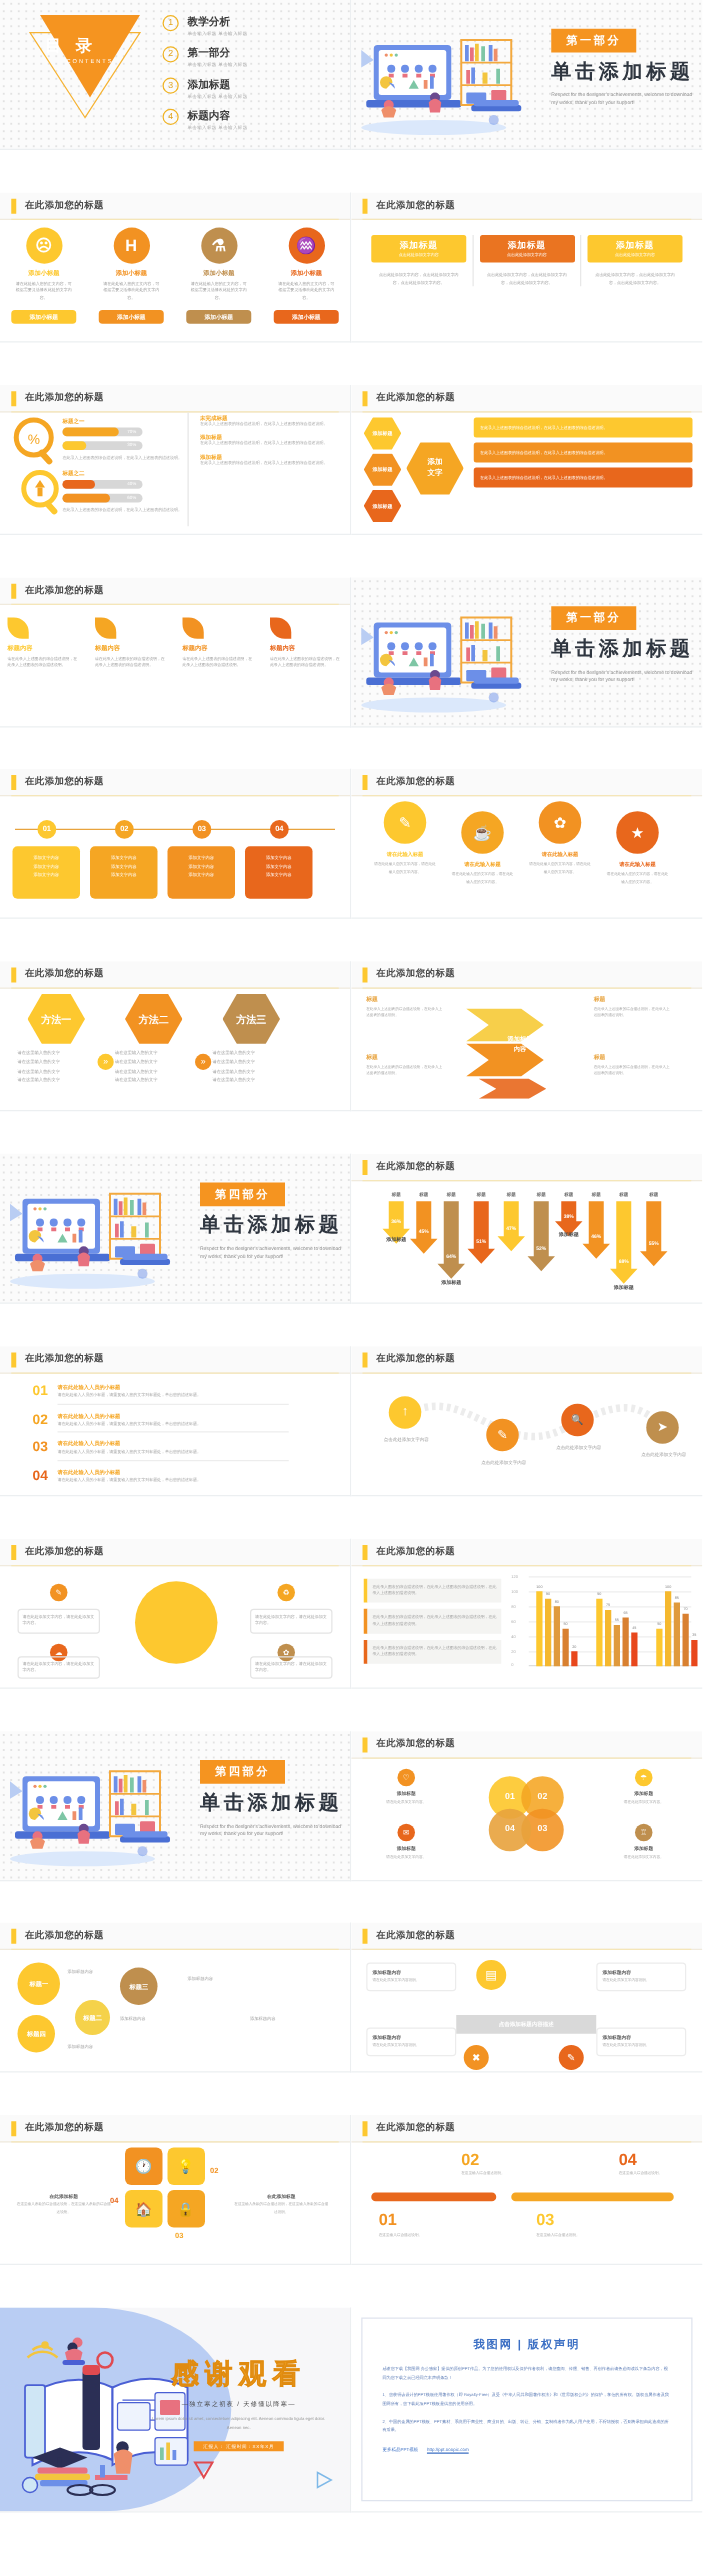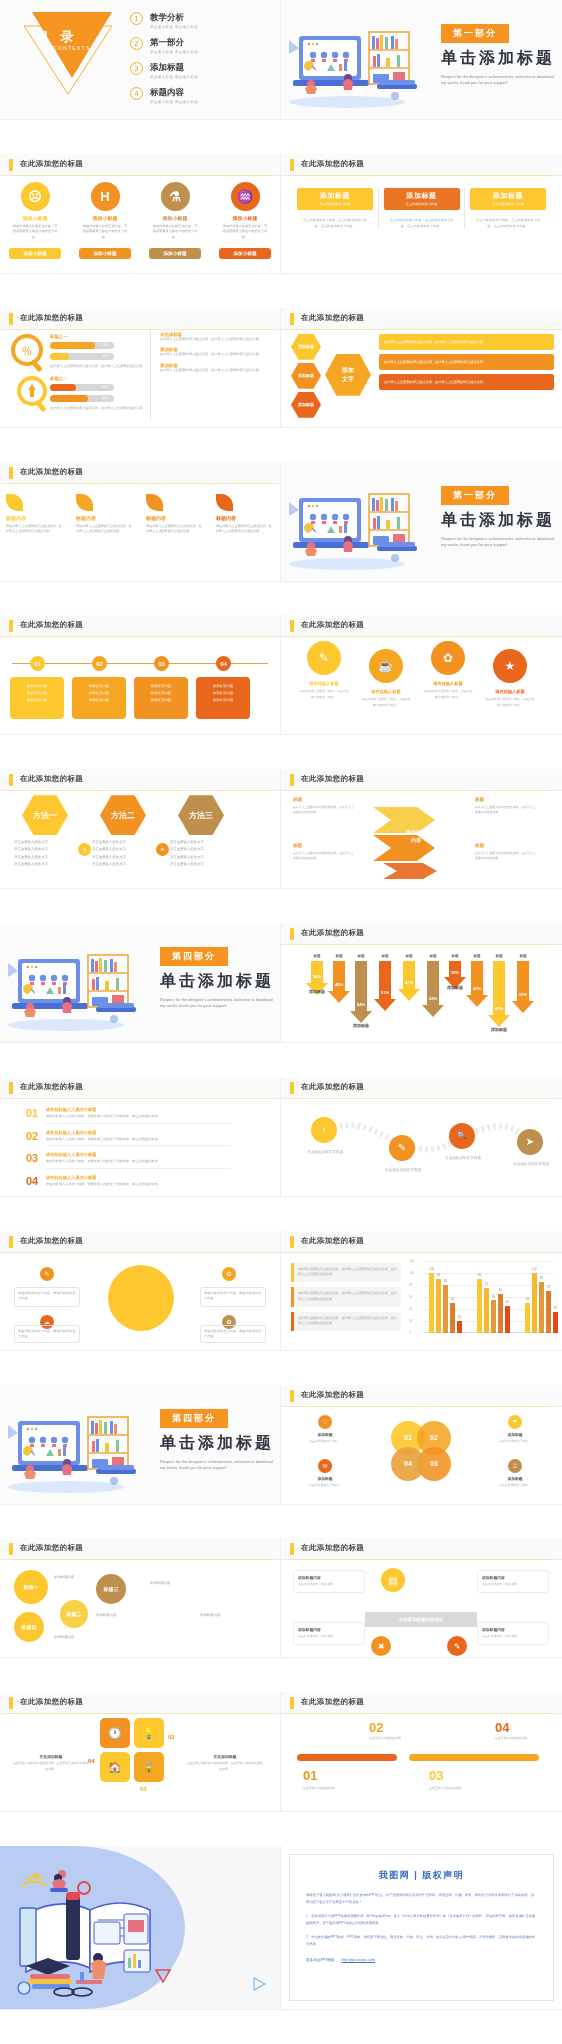--- a/index.html
+++ b/index.html
@@ -1195,20 +1195,26 @@
           <circle cx="8" cy="0" r="5" fill="#2b2f55"></circle>
           <path d="M1 5 q8 -7 15 0 l-2 16 h-11z" fill="#ef8f6a"></path>
         </g>
       <rect x="70" y="118" width="26" height="4" fill="#e8717f"></rect>
         <rect x="74" y="110" width="4" height="10" fill="#6c8fe8"></rect>
       <ellipse cx="58" cy="130" rx="10" ry="4" fill="none" stroke="#2b2f55" stroke-width="1.6"></ellipse>
       <ellipse cx="76" cy="130" rx="10" ry="4" fill="none" stroke="#2b2f55" stroke-width="1.6"></ellipse>
       <circle cx="18" cy="126" r="6" fill="#cfe6f5" stroke="#4a5fd4" stroke-width="1.2"></circle>
       <path d="M150 108l14 0-7 12z" fill="none" stroke="#e04a50" stroke-width="1.6"></path>
     </svg>
+    <div class="thx">
+      <div class="big">感谢观看</div>
+      <div class="sub">—独立寒之初夜 / 天修懂以降寒—</div>
+      <div class="en">Lorem ipsum dolor sit amet, consectetuer adipiscing elit. Aenean commodo ligula eget dolor. Aenean nec.</div>
+      <div class="tag">汇报人：        汇报时间：XX年X月</div>
+    </div>
     <svg style="position:absolute;right:12px;bottom:16px" width="18" height="18" viewBox="0 0 18 18">
       <polygon points="4,3 15,9 4,15" fill="none" stroke="#7fb9e8" stroke-width="1.2"></polygon>
     </svg>
   </div>
 
   <div class="slide tall">
     <div class="cp">
       <h1>我图网 | 版权声明</h1>
       <p>感谢您下载【我图网 办公独家】提供的原创PPT作品。为了您的使用权以及保护作者权利，请您查阅、传播、销售、再创作者前请务必阅读以下条款内容，视同为您下载之前已经同意本声明条款！</p>
       <p>1、您获得该设计的PPT模板使用著作权（即 Royalty-Free）及受《中华人民共和国著作权法》和《世界版权公约》的保护，享信的所有权。版权当属作者及我图网所有，您下载此项PPT模板是供您的使用所用。</p>

